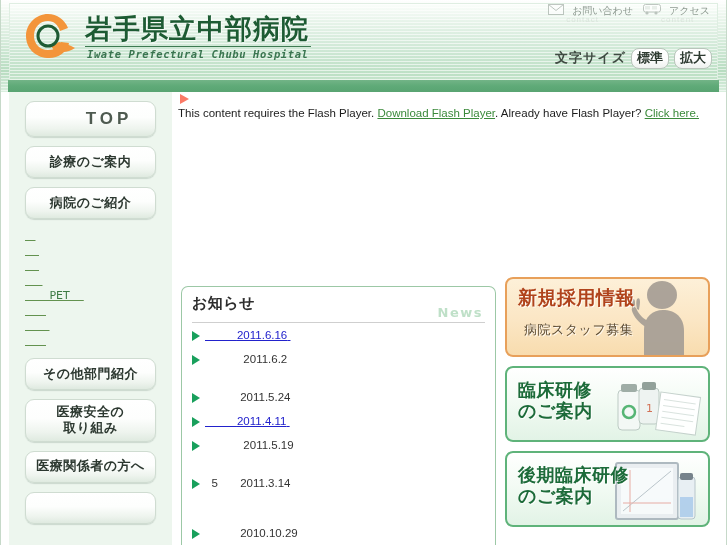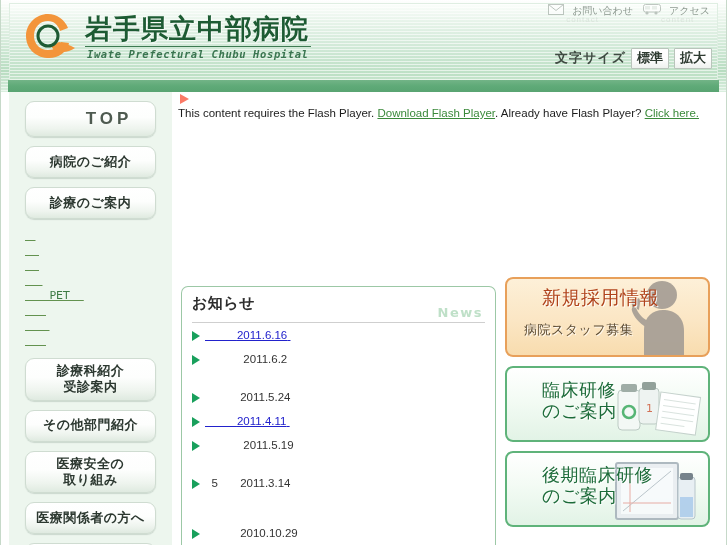--- a/index.html
+++ b/index.html
@@ -131,21 +131,21 @@
     color: #3f4b42;
     letter-spacing: 1px;
   }
   .fs-btn {
     font-family: "DejaVu Sans", sans-serif;
     font-size: 13px;
     font-weight: bold;
     color: #2e3b31;
     background: linear-gradient(to bottom, #ffffff 0%, #fdfdfd 55%, #eef1ee 100%);
     border: 1px solid #b9c4bb;
-    border-radius: 1px;
+    border-radius: 8px;
     padding: 2px 5px 3px 5px;
     line-height: 1.05;
     cursor: pointer;
   }
 
   .header-divider {
     position: absolute;
     left: 8px; top: 80px;
     width: 711px; height: 12px;
     background: linear-gradient(to bottom, #72b487 0%, #5faa78 50%, #59a472 100%);
@@ -356,26 +356,25 @@
   }
   .banner-green {
     border: 2px solid #5fb37a;
     background: linear-gradient(to bottom, #ffffff 0%, #f3fbf4 45%, #e2f3e6 100%);
   }
   .banner-t1 {
     position: absolute;
     left: 11px; top: 8px;
     font-family: "DejaVu Sans", sans-serif;
     font-size: 19px;
-    font-weight: normal;
+    font-weight: bold;
     letter-spacing: 0.5px;
     line-height: 1.15;
     white-space: pre-line;
     text-shadow: 1px 1px 0 rgba(255,255,255,0.85);
-    margin-left: 24px;
   }
   .banner-recruit .banner-t1 { color: #b0431c; }
   .banner-green .banner-t1 { color: #1c6b39; font-size: 18px; top: 12px; }
   .banner-t2 {
     position: absolute;
     left: 17px; top: 42px;
     font-family: "DejaVu Sans", sans-serif;
     font-size: 13px;
     color: #5a4a33;
     letter-spacing: 0.5px;
@@ -444,41 +443,37 @@
 
   <div class="body-area">
 
     <nav class="sidebar">
       <div style="height:9px"></div>
 
       <div class="nav-btn top">
         <span class="lbl">TOP</span>
       </div>
       <div class="nav-btn">
+        <span class="lbl">診療のご案内</span>
+      </div>
+      <div class="nav-btn">
         <span class="lbl">病院のご紹介</span>
-      </div>
-      <div class="nav-btn">
-        <span class="lbl">診療のご案内</span>
       </div>
 
       <div class="sublist">
         <span class="subitem">   </span>
         <span class="subitem">    </span>
         <span class="subitem">    </span>
         <span class="subitem">     </span>
         <span class="subitem">       PET    </span>
         <span class="subitem">      </span>
         <span class="subitem">       </span>
         <span class="subitem">      </span>
       </div>
 
-      <div class="nav-btn two-line">
-        <span class="lbl">診療科紹介
-受診案内</span>
-      </div>
       <div class="nav-btn">
         <span class="lbl">その他部門紹介</span>
       </div>
       <div class="nav-btn two-line">
         <span class="lbl">医療安全の
 取り組み</span>
       </div>
       <div class="nav-btn">
         <span class="lbl">医療関係者の方へ</span>
       </div>

